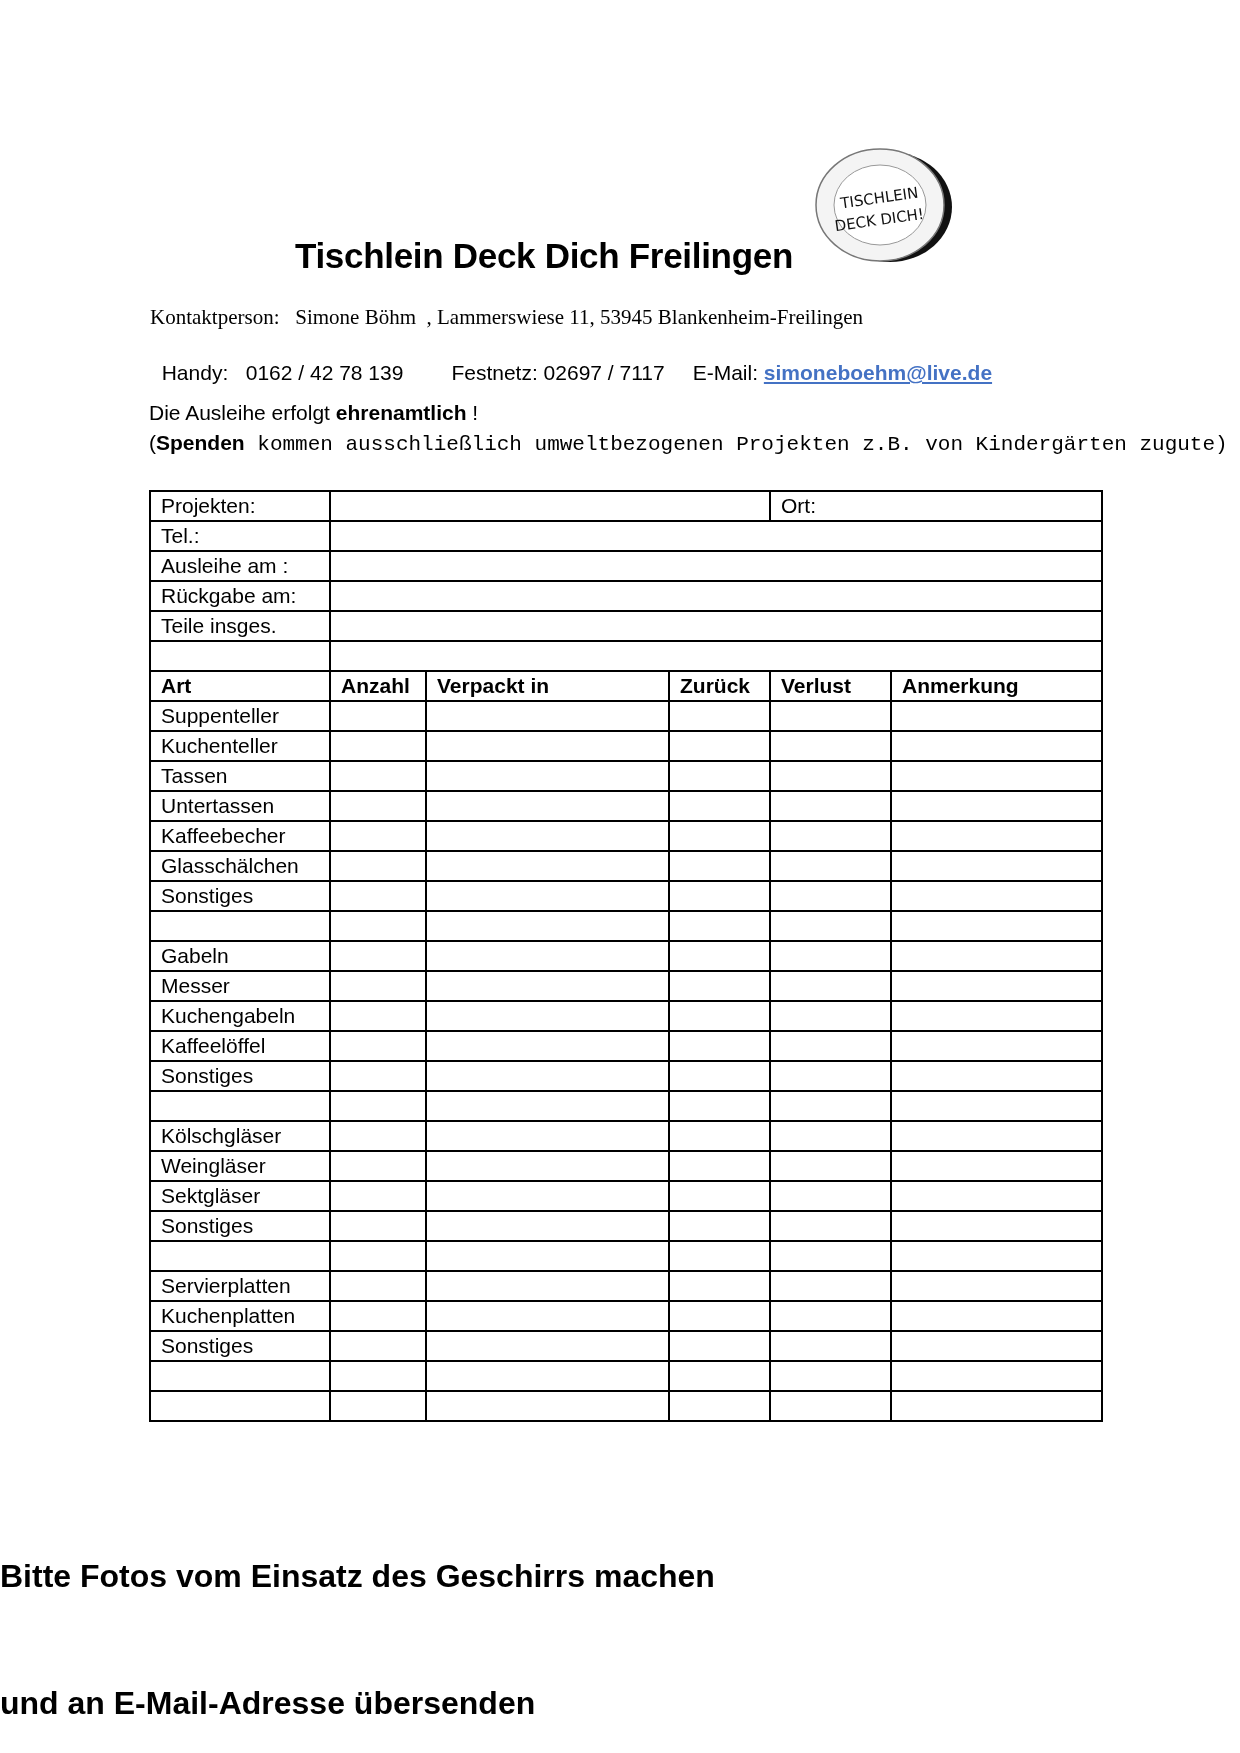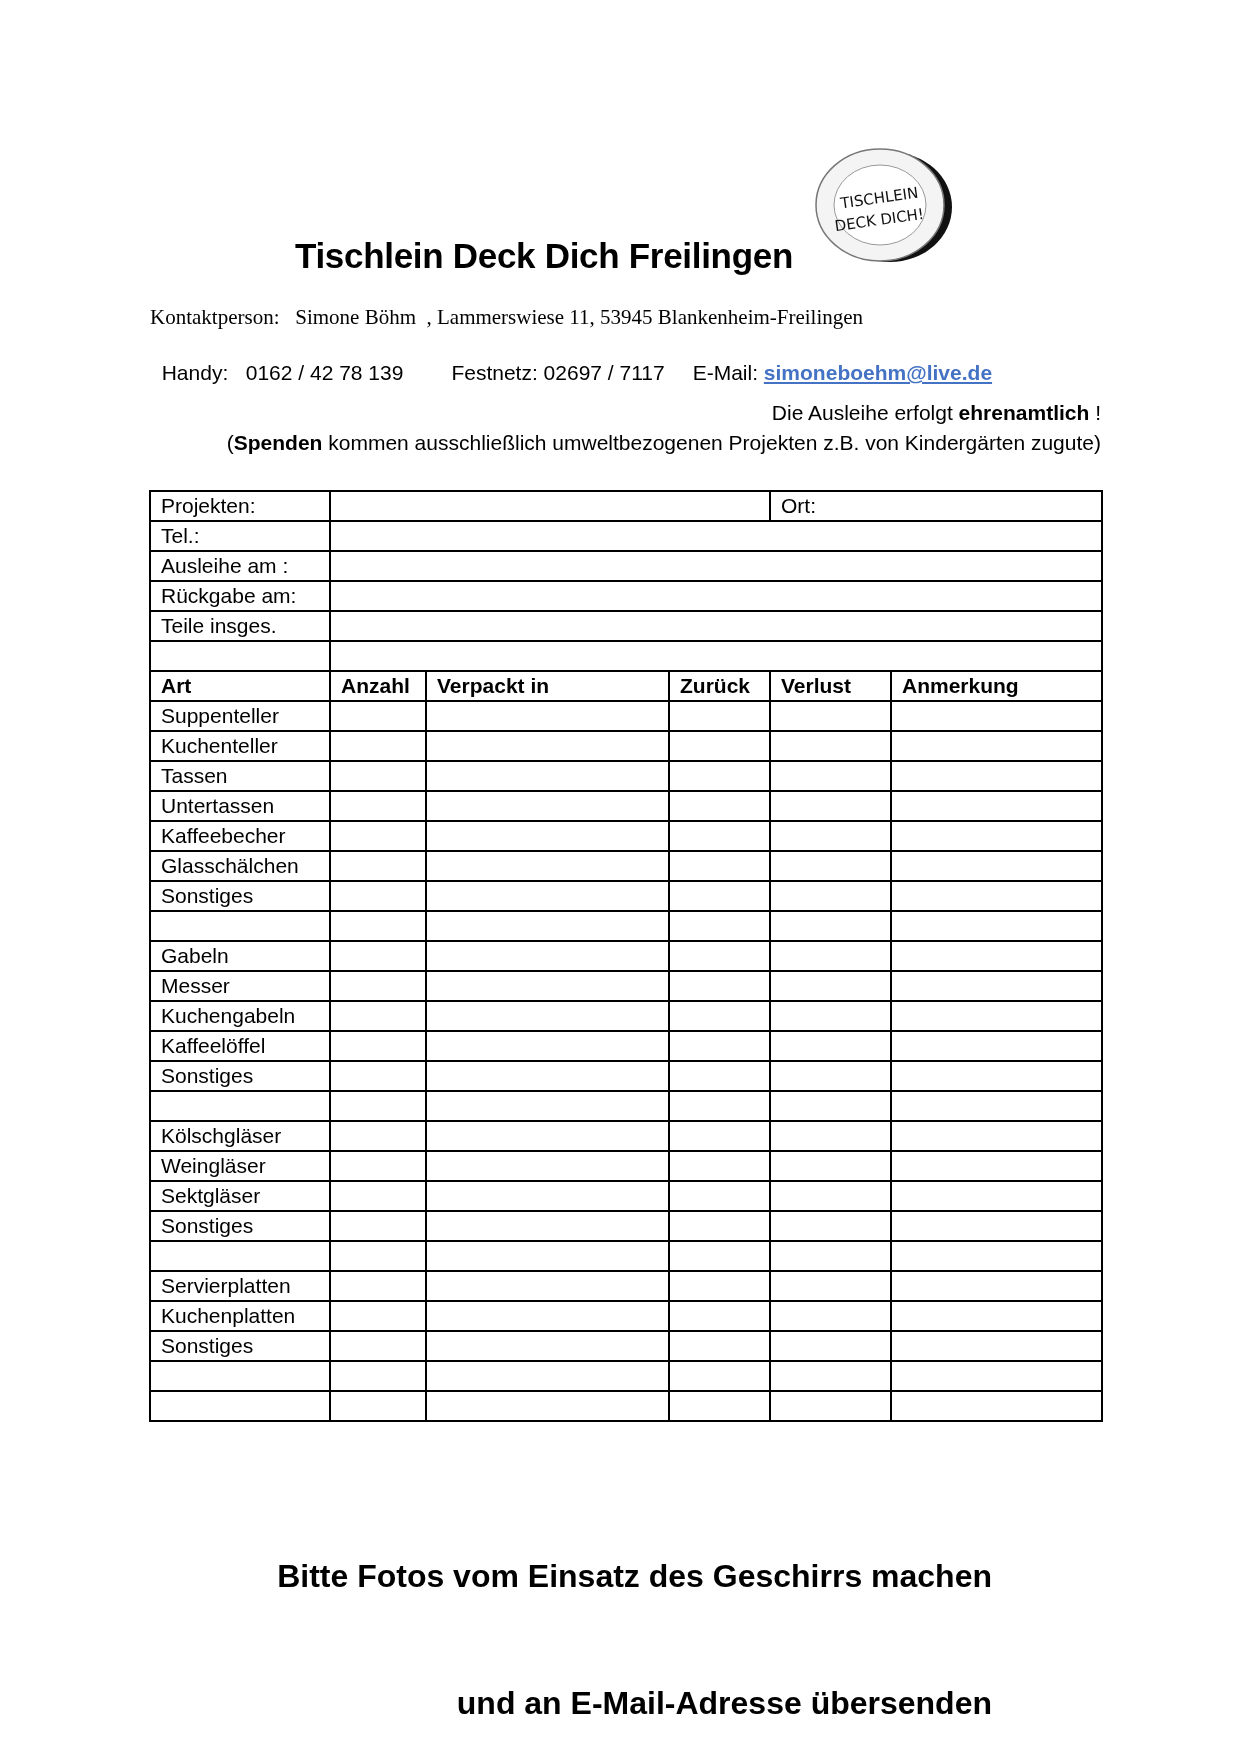--- a/index.html
+++ b/index.html
@@ -7,28 +7,28 @@
          font-family:"Liberation Sans", "DejaVu Sans", sans-serif; color:#000; }
   .abs { position:absolute; white-space:nowrap; }
   #title { left:295px; top:236px; font-size:35px; font-weight:bold; letter-spacing:-0.3px; }
   #logo { left:808px; top:145px; width:150px; height:122px; }
   .contact { left:150px; font-size:21px; }
   #c1 { top:305px;font-family:Liberation Serif, serif; }
   #c2 { top:337px; }
   #c2 .gap1 { display:inline-block; width:48px; }
   #c2 .gap2 { display:inline-block; width:28px; }
   a.mail { color:#4472C4; text-decoration:underline;font-weight:bold; }
-  .notice { left:149px; width:952px; text-align:right; font-size:21px; }
+  .notice { left:149px; width:952px; text-align:left; font-size:21px; }
   #n1 { top:401px; }
   #n2 { top:431px; }
   #form { position:absolute; left:149px; top:490px; width:952px; border-collapse:collapse; table-layout:fixed; }
   #form td { border:2px solid #000; height:28px; padding:0 0 0 10px; font-size:21px; line-height:28px;
              white-space:nowrap; overflow:hidden; vertical-align:bottom; }
   #form td.h { font-weight:bold; }
-  .footer { left:0; width:992px; text-align:right; font-size:32px; font-weight:bold; }
+  .footer { left:0; width:992px; text-align:left; font-size:32px; font-weight:bold; }
   #f1 { top:1558px; }
   #f2 { top:1685px; }
 </style>
 </head>
 <body>
 
 <div class="abs" id="title">Tischlein Deck Dich Freilingen</div>
 
 <div class="abs" id="logo">
   <svg width="150" height="122" viewBox="0 0 150 122">
@@ -43,21 +43,21 @@
 <div class="abs contact" id="c1" style="white-space:pre;">Kontaktperson:   Simone Böhm  , Lammerswiese 11, 53945 Blankenheim-Freilingen</div>
 
 <div class="abs contact" id="c2" style="white-space:pre;">
   <span>Handy:</span>   <span>0162 / 42 78 139</span><span class="gap1"></span><span>Festnetz:</span> <span>02697 / 7117</span><span class="gap2"></span><span>E-Mail:</span> <a class="mail">simoneboehm@live.de</a>
 </div>
 
 <div class="abs notice" id="n1">
   <span style="white-space:pre;">Die Ausleihe erfolgt </span><b>ehrenamtlich</b><span style="white-space:pre;"> !</span>
 </div>
 <div class="abs notice" id="n2">
-  <span>(</span><b>Spenden</b><span style="white-space:pre;"> kommen ausschließlich umweltbezogenen Projekten z.B. von Kindergärten zugute)</span>
+  <span>(</span><b>Spenden</b><span style="white-space:pre;font-family:Liberation Mono, monospace;"> kommen ausschließlich umweltbezogenen Projekten z.B. von Kindergärten zugute)</span>
 </div>
 
 <table id="form">
   <colgroup>
     <col style="width:180px">
       <col style="width:96px">
       <col style="width:243px">
     <col style="width:101px">
       <col style="width:121px">
       <col style="width:211px">

